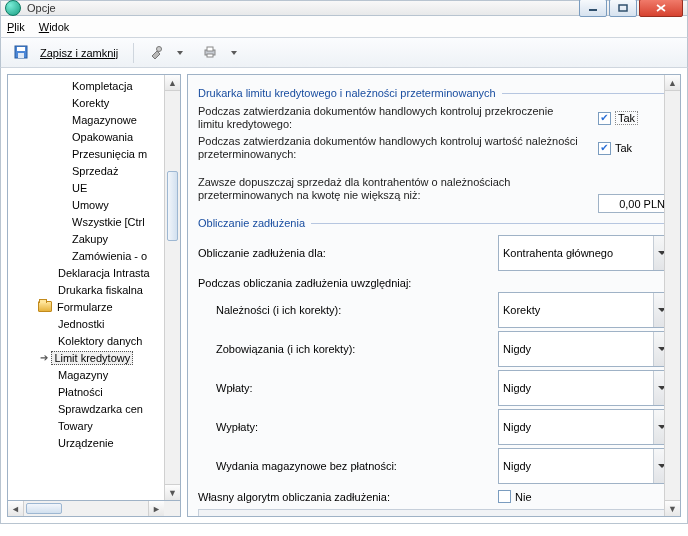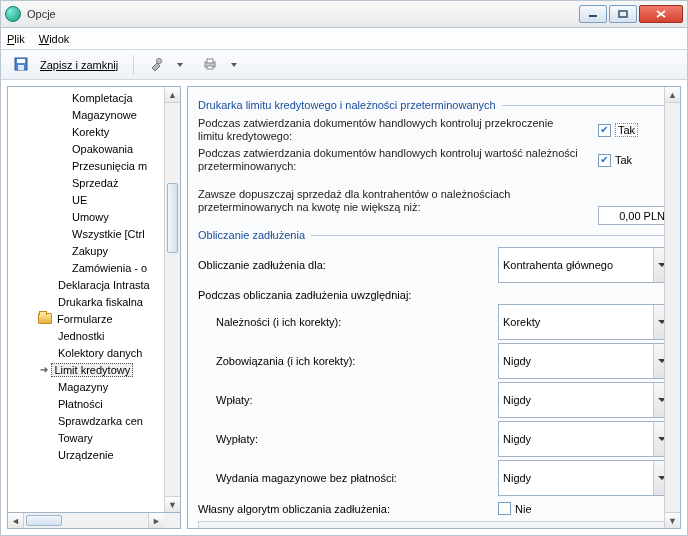--- a/index.html
+++ b/index.html
@@ -8,21 +8,21 @@
     font-family: Tahoma, Arial, sans-serif;
     font-size: 11px;
     background: #fff;
     color: #000;
     width: 688px;
     height: 536px;
     overflow: hidden;
   }
   
   .titlebar {
-    height: 28px;
+    height: 16px;
     background: linear-gradient(to bottom, #f8f8f8, #e8e9ea);
     border: 1px solid #b8c4d0;
     display: flex;
     align-items: center;
     padding: 0 4px;
     position: relative;
   }
   .titlebar .app-icon {
     width: 16px; height: 16px;
     border-radius: 50%;
@@ -322,24 +322,24 @@
 
 <div class="client">
 
   <div class="tree-wrap">
     <div class="tree" id="tree">
 
       <div class="tree-item indent-1">
           <span class="tree-label">Kompletacja</span>
         </div>
         <div class="tree-item indent-1">
+          <span class="tree-label">Korekty</span>
+        </div>
+        <div class="tree-item indent-1">
           <span class="tree-label">Magazynowe</span>
-        </div>
-        <div class="tree-item indent-1">
-          <span class="tree-label">Korekty</span>
         </div>
         <div class="tree-item indent-1">
           <span class="tree-label">Opakowania</span>
         </div>
         <div class="tree-item indent-1">
           <span class="tree-label">Przesunięcia m</span>
         </div>
         <div class="tree-item indent-1">
           <span class="tree-label">Sprzedaż</span>
         </div>

